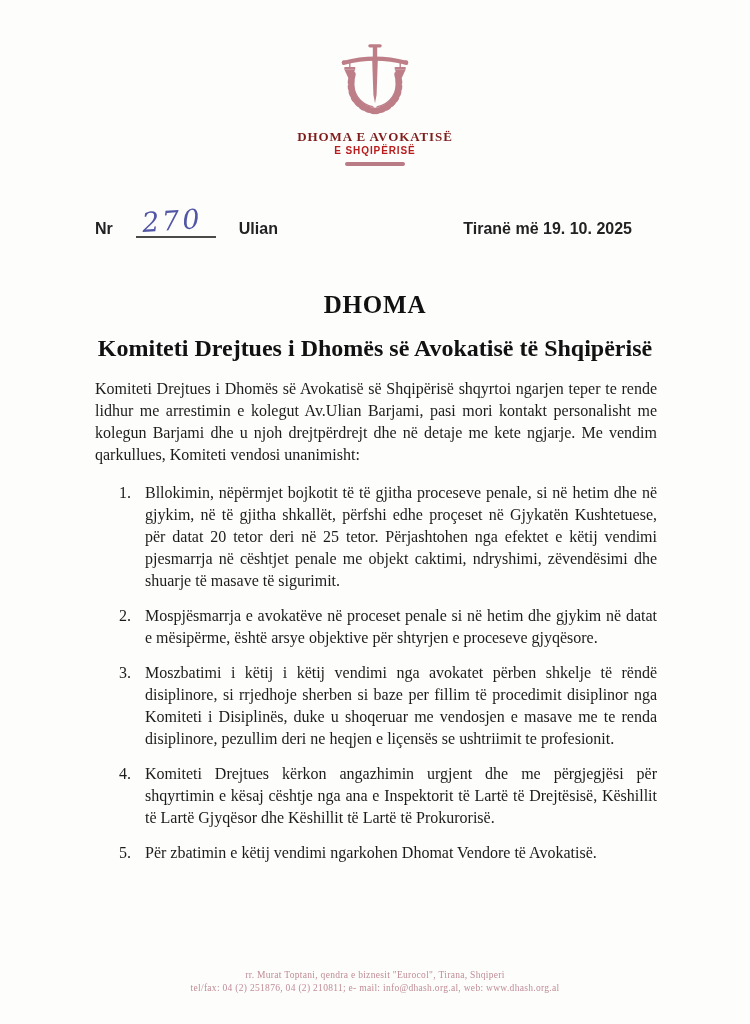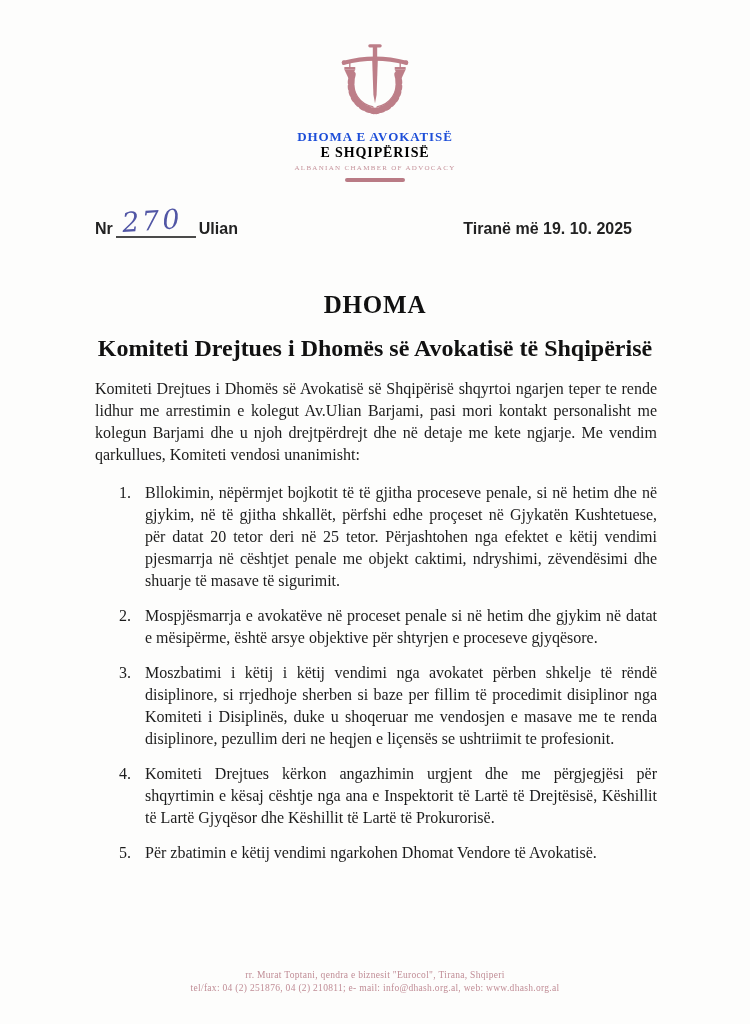--- a/index.html
+++ b/index.html
@@ -23,28 +23,28 @@
     right: 0;
     text-align: center;
   }
   .emblem-wrap { display: inline-block; }
   .org-line1 {
     margin-top: 3px;
     font-family: "Liberation Serif", serif;
     font-weight: bold;
     font-size: 13px;
     letter-spacing: 0.9px;
-    color: #1d4ed8;
+    color: #7f1d1d;
   }
   .org-line2 {
-    font-family: Liberation Serif, serif;
-    font-weight: bold;
-    font-size: 14px;
+    font-family: Liberation Sans, sans-serif;
+    font-weight: bold;
+    font-size: 10px;
     letter-spacing: 0.9px;
-    color: #000000;
+    color: #b91c1c;
   }
   .org-sub {
     margin-top: 3px;
     font-size: 7px;
     letter-spacing: 1.3px;
     color: #c6949c;
   }
   .org-bar {
     margin: 6px auto 0 auto;
     width: 60px;
@@ -60,21 +60,21 @@
     left: 95px;
     right: 118px;
     display: flex;
     justify-content: space-between;
     align-items: flex-end;
     font-family: "Liberation Sans", sans-serif;
     font-weight: bold;
     font-size: 16px;
     color: #222;
   }
-  .ref-left { display: flex; align-items: flex-end; }
+  .ref-left { display: flex; align-items: flex-end; gap: 20px; }
   .ref-underline {
     display: inline-block;
     width: 80px;
     margin: 0 3px;
     border-bottom: 2px solid #4a4a4a;
     text-align: center;
     height: 24px;
     position: relative;
   }
   .handwritten {
@@ -191,21 +191,20 @@
           <path d="M77 36 C83 60 71 75 52 79" fill="none" stroke-width="8" stroke-dasharray="2.5 4.5" stroke-linecap="round"></path>
           <path d="M25.5 36 C21 58 32 71 48 74.5" fill="none" stroke-width="1.6"></path>
           <path d="M74.5 36 C79 58 68 71 52 74.5" fill="none" stroke-width="1.6"></path>
           <circle cx="23" cy="33" r="1.8" stroke="none"></circle>
           <circle cx="77" cy="33" r="1.8" stroke="none"></circle>
         </g>
       </svg>
     </span>
     <div class="org-line1">DHOMA E AVOKATISË</div>
     <div class="org-line2">E SHQIPËRISË</div>
-    <div class="org-sub">ALBANIAN CHAMBER OF ADVOCACY</div>
     <div class="org-bar"></div>
   </div>
 
   <div class="ref-row">
     <div class="ref-left">
       <span>Nr</span>
       <span class="ref-underline">
         <span class="handwritten">270</span>
       </span>
       <span>Ulian</span>

